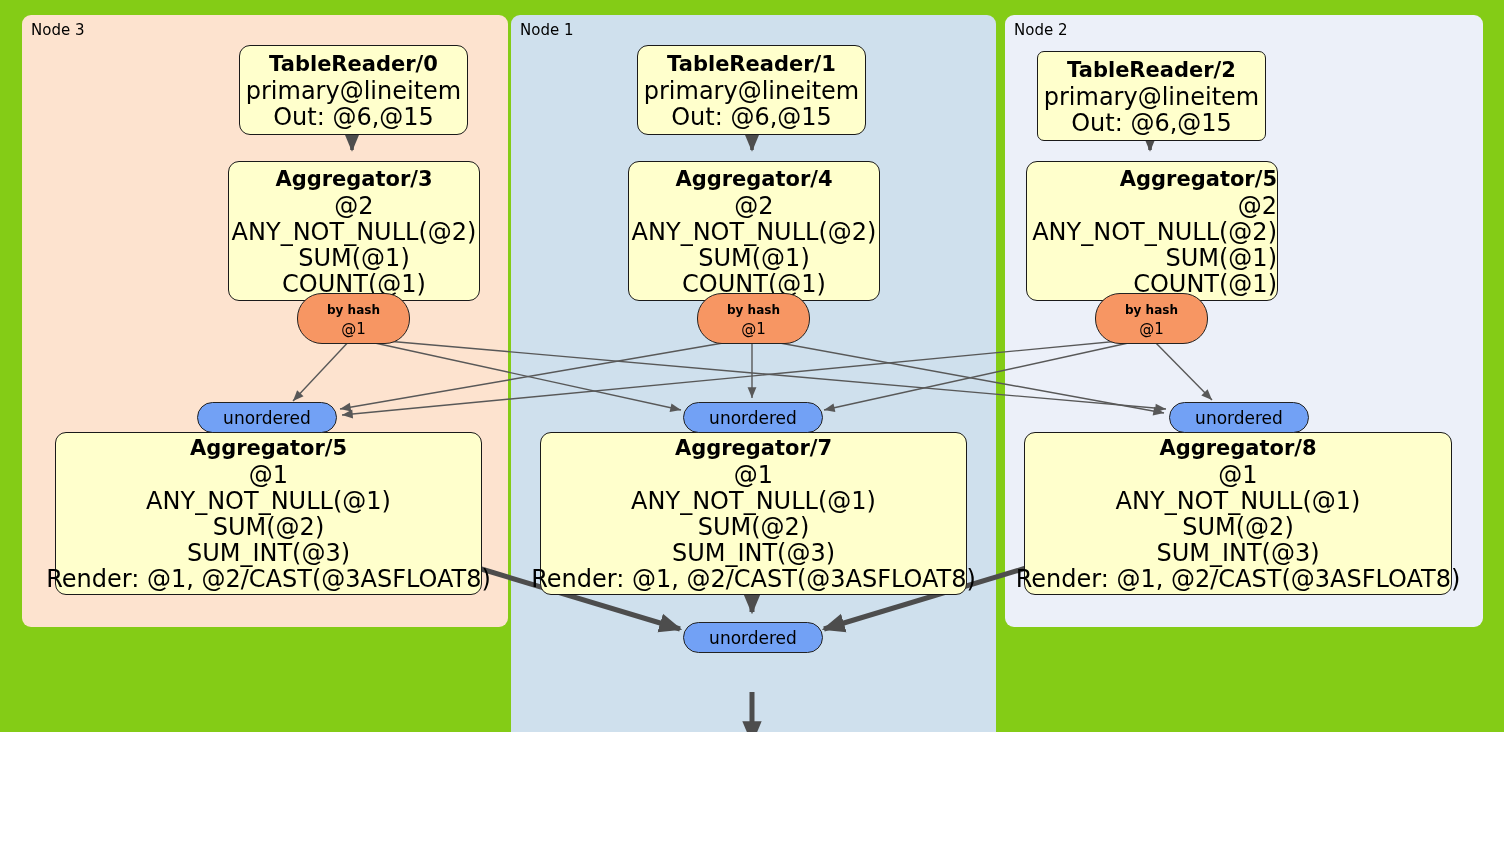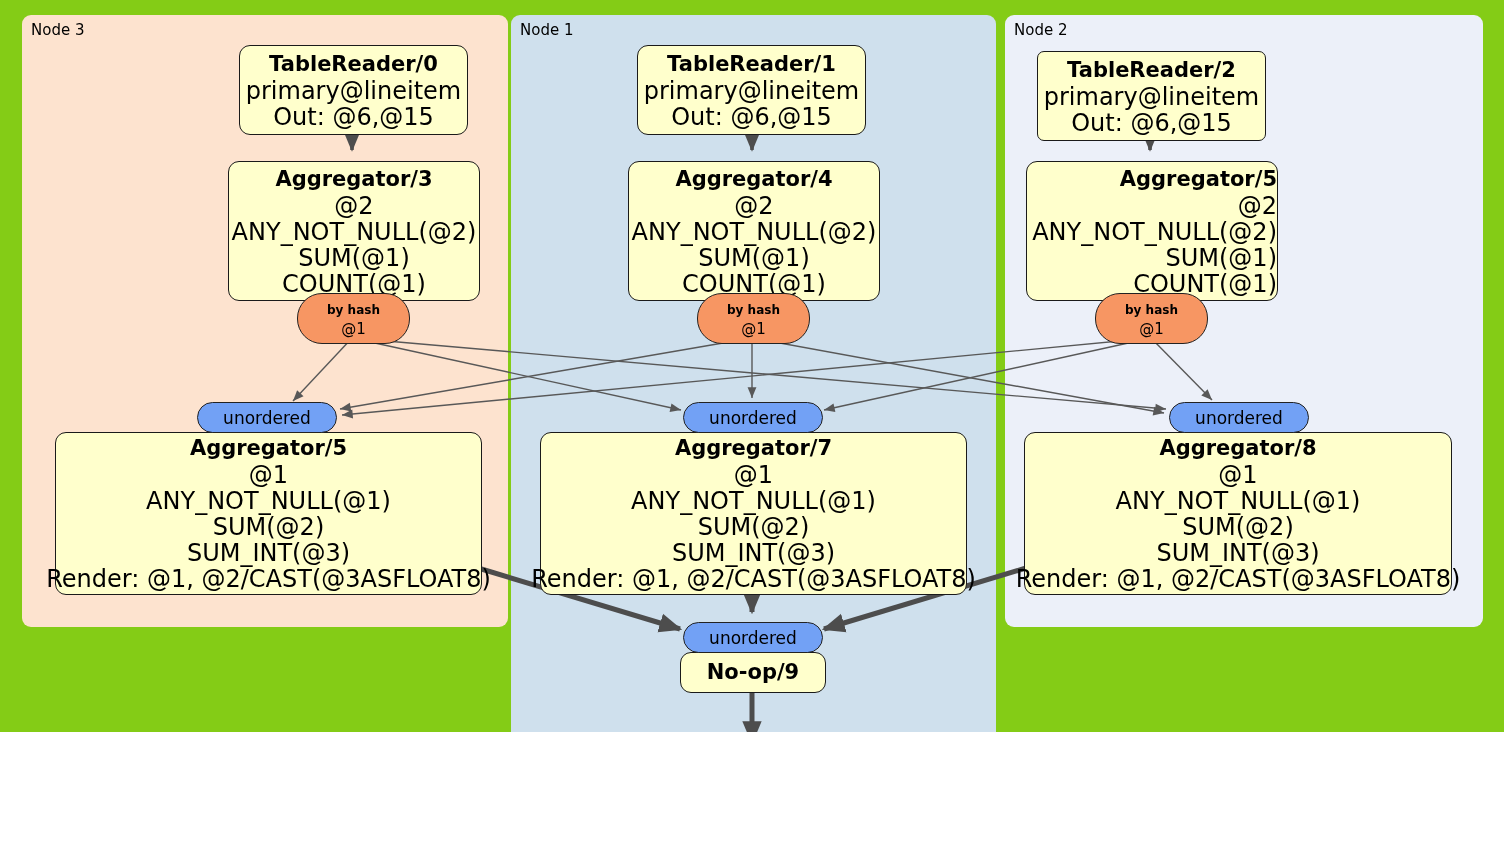--- a/index.html
+++ b/index.html
@@ -168,23 +168,20 @@
     <div class="pline">ANY_NOT_NULL(@1)</div>
     <div class="pline">SUM(@2)</div>
     <div class="pline">SUM_INT(@3)</div>
     <div class="pline">Render: @1, @2/CAST(@3ASFLOAT8)</div>
   </div>
 
   <div class="sync" style="left:683px;top:622px;width:138px;height:29px;">
     <span>unordered</span>
   </div>
 
-  <div class="pbox" style="left:680px;top:652px;width:144px;height:39px;">
-    <div class="title">No-op/9</div>
-  </div>
 
 
   <div class="pbox" style="left:1037px;top:51px;width:227px;height:88px;border-radius:7px;">
     <div class="title">TableReader/2</div>
     <div class="pline">primary@lineitem</div>
     <div class="pline">Out: @6,@15</div>
   </div>
 
   <div class="pbox" style="left:1026px;top:161px;width:250px;height:138px;align-items:flex-end;">
     <div class="title">Aggregator/5</div>

